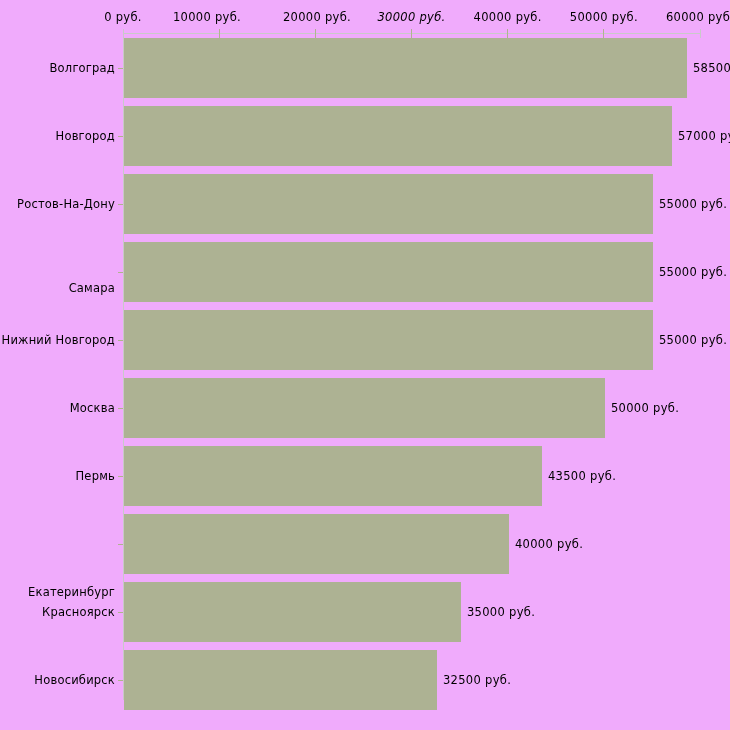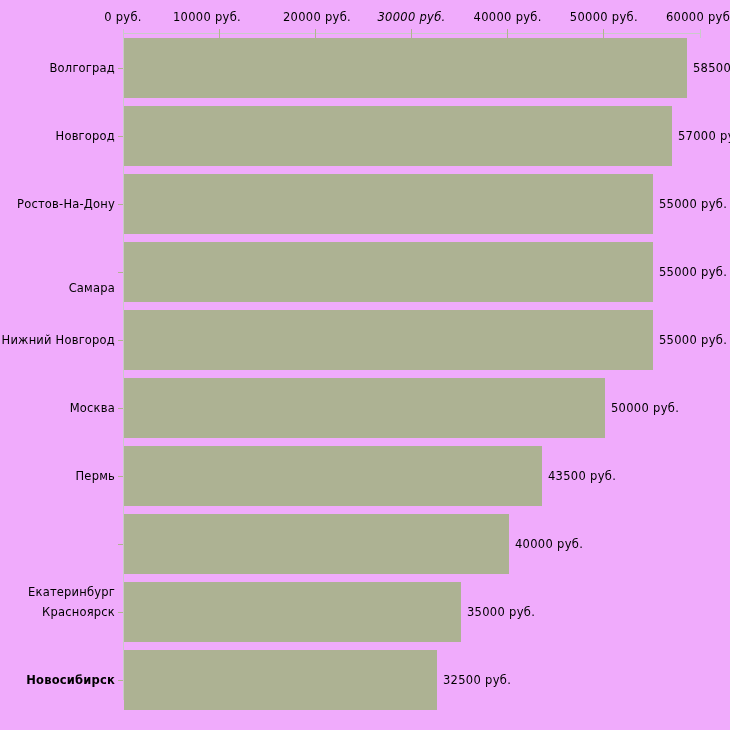--- a/index.html
+++ b/index.html
@@ -155,21 +155,21 @@
       </div>
       <div class="cat-tick" style="top: 544px;"></div>
       <div class="cat-label-wrap" style="top: 537px; margin-top: 48px;">
         <div class="cat-label">Екатеринбург</div>
       </div>
       <div class="cat-tick" style="top: 612px;"></div>
       <div class="cat-label-wrap" style="top: 605px;">
         <div class="cat-label">Красноярск</div>
       </div>
       <div class="cat-tick" style="top: 680px;"></div>
-      <div class="cat-label-wrap" style="top: 673px; font-weight: bold;">
+      <div class="cat-label-wrap" style="top: 673px;">
         <div class="cat-label">Новосибирск</div>
       </div>
     </div>
 
   <div id="bars-layer">
       <div class="bar" title="Волгоград: 58500 руб." style="left: 124px; top: 38px; width: 563px; height: 60px; background: rgb(173, 178, 147);"></div>
       <div class="bar-value" style="left: 693px; top: 61px;">58500 руб.</div>
       <div class="bar" title="Челябинск: 57000 руб." style="left: 124px; top: 106px; width: 548px; height: 60px; background: rgb(173, 178, 147);"></div>
       <div class="bar-value" style="left: 678px; top: 129px;">57000 руб.</div>
       <div class="bar" title="Ростов-На-Дону: 55000 руб." style="left: 124px; top: 174px; width: 529px; height: 60px; background: rgb(173, 178, 147);"></div>

